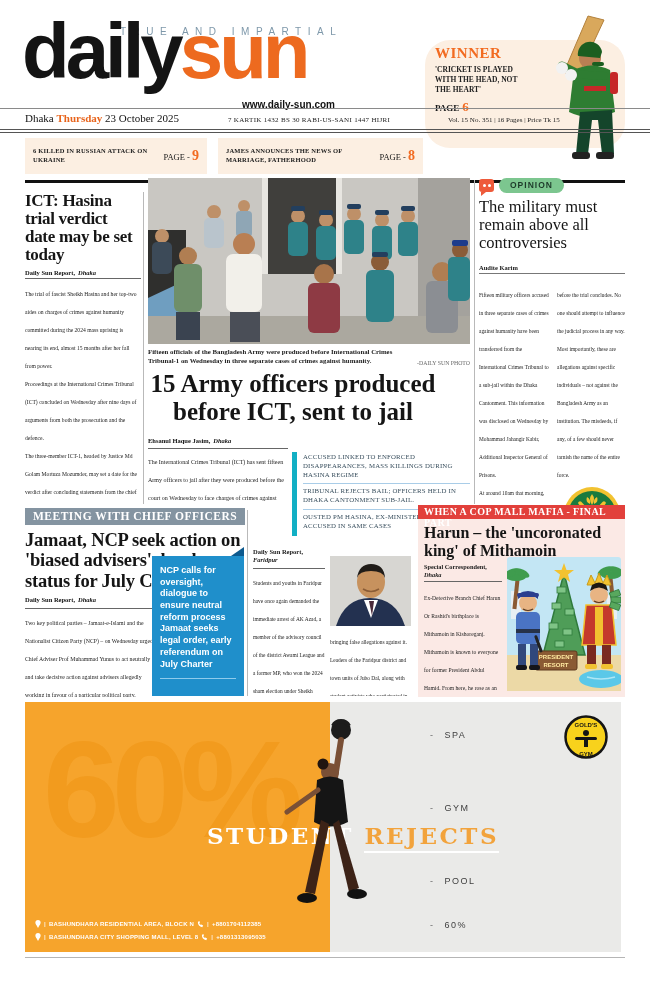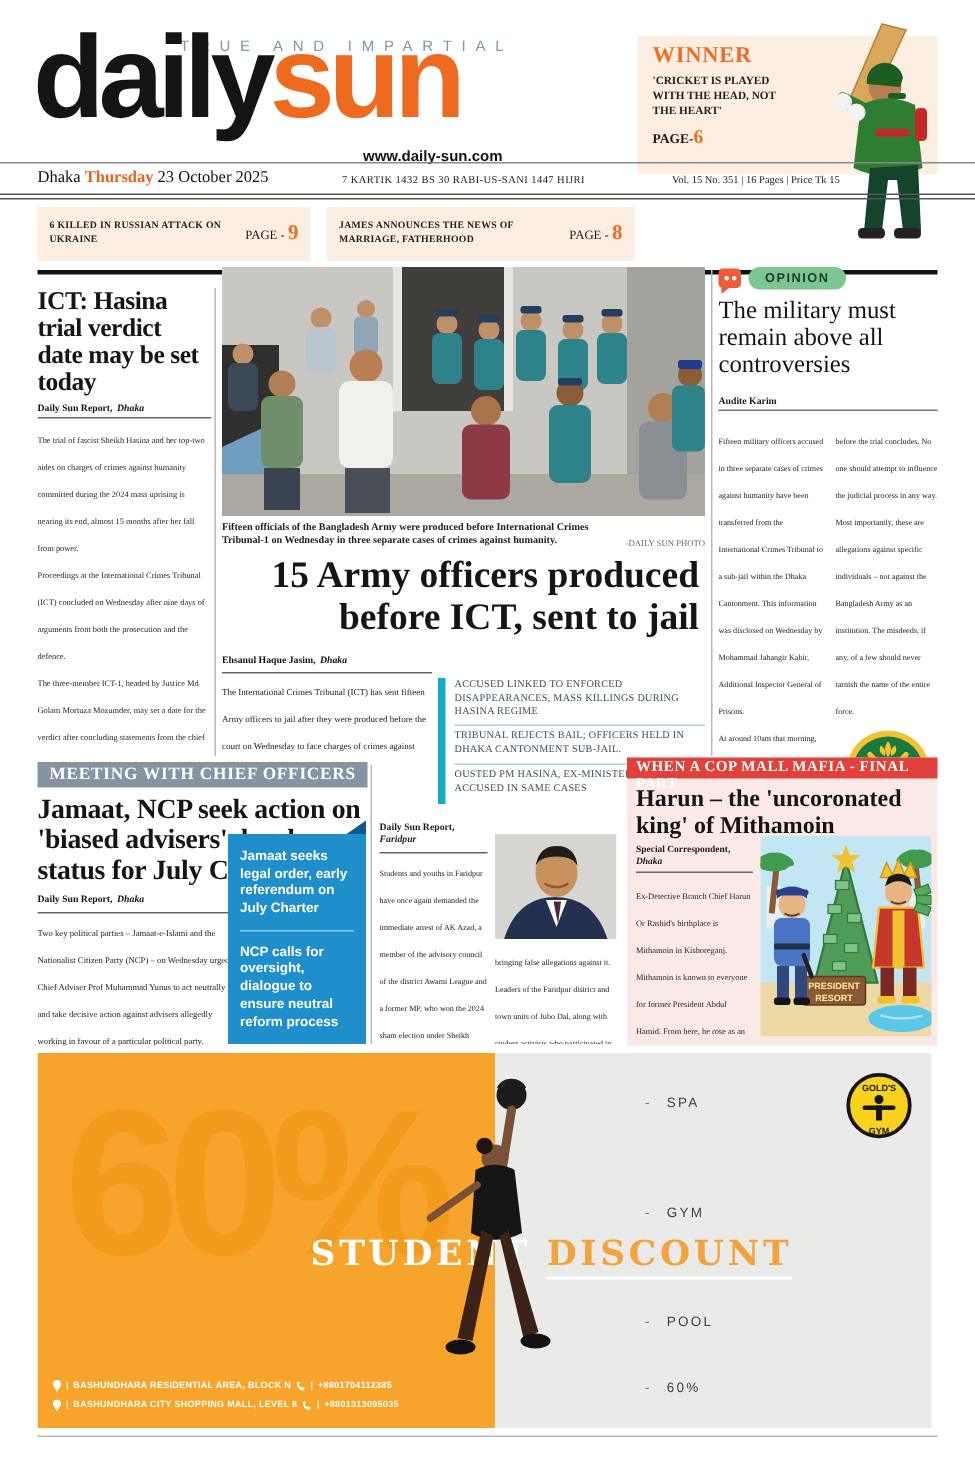--- a/index.html
+++ b/index.html
@@ -7,21 +7,21 @@
         font-family:"Liberation Serif",serif;color:#1a1a1a;overflow:hidden;}
   .abs{position:absolute;}
 
   
   .logo{left:22px;top:12px;font-family:"Liberation Sans",sans-serif;font-weight:900;
         font-size:78px;line-height:1;letter-spacing:-4px;color:#141414;white-space:nowrap;}
   .logo .sun{color:#ED6A1F;}
   .tagline{left:120px;top:26px;font-family:"Liberation Sans",sans-serif;font-size:10px;
         letter-spacing:6.5px;color:#7E98AA;font-weight:normal;white-space:nowrap;}
   .website{left:242px;top:99px;font-family:"Liberation Sans",sans-serif;font-size:10px;font-weight:bold;color:#111;}
-  .winner-box{left:425px;top:24px;width:200px;height:92px;background:#FCEFE2;padding:5px 10px;box-sizing:border-box;}
+  .winner-box{left:425px;top:40px;width:200px;height:108px;background:#FCEFE2;padding:5px 10px;box-sizing:border-box;border-radius:25px;}
   .winner-label{color:#F26B21;font-size:15px;font-weight:bold;letter-spacing:.5px;}
   .winner-quote{width:96px;font-size:7.5px;font-weight:bold;line-height:1.35;color:#222;margin-top:3px;}
   .winner-page{font-size:9px;font-weight:bold;margin-top:4px;}
   .winner-page .num{color:#F26B21;font-size:13px;}
   .mast-rule1{left:0;top:108px;width:650px;border-top:1px solid #8a8a8a;}
   .dl-left{left:25px;top:112px;font-size:11px;color:#111;white-space:nowrap;text-align:center;}
   .dl-left .day{color:#E8641C;font-weight:bold;}
   .dl-mid{left:228px;top:116px;font-size:7px;letter-spacing:.3px;color:#222;white-space:nowrap;}
   .dl-right{left:448px;top:116px;font-size:7px;color:#222;white-space:nowrap;}
   .mast-rule2{left:0;top:129px;width:650px;height:2px;border-top:1px solid #555;border-bottom:1px solid #555;}
@@ -44,21 +44,21 @@
   
   .col-ict{left:25px;top:192px;width:116px;height:313px;overflow:hidden;}
   .h-ict{font-size:17px;font-weight:bold;line-height:1.06;letter-spacing:-.3px;color:#151515;}
   .col-ict .byline-row{margin-top:5px;}
 
   
   .lead-photo{left:148px;top:178px;width:322px;height:166px;}
   .caption-row{left:148px;top:348px;width:322px;display:flex;gap:8px;}
   .caption{font-size:6.8px;font-weight:bold;line-height:1.3;color:#222;flex:1;}
   .credit{font-size:5.8px;color:#666;white-space:nowrap;align-self:flex-end;}
-  .h-army{left:144px;top:370px;width:322px;text-align:right;font-size:25px;font-weight:bold;line-height:1.12;color:#151515;}
+  .h-army{left:132px;top:370px;width:322px;text-align:center;font-size:25px;font-weight:bold;line-height:1.12;color:#151515;}
   .army-byline{left:148px;top:437px;width:140px;}
   .army-rule{left:148px;top:446px;width:140px;}
   .army-body{left:148px;top:450px;width:140px;height:56px;overflow:hidden;}
   .tealbar{left:292px;top:452px;width:5px;height:84px;background:#12AFC4;}
   .bullets{left:303px;top:450px;width:167px;}
   .bullet{font-size:6.8px;line-height:1.3;color:#394f5e;letter-spacing:.2px;padding:3px 0 4px;border-bottom:1px solid #a9cde8;}
   .bullet:last-child{border-bottom:none;}
 
   
   .op-badge{left:479px;top:178px;display:flex;align-items:center;gap:5px;}
@@ -323,22 +323,22 @@
       <span class="place">Dhaka</span>
     </div>
   <div class="abs rule jam-rule"></div>
   <div class="abs jam-body">
     <span class="body-text">Two key political parties – Jamaat-e-Islami and the Nationalist Citizen Party (NCP) – on Wednesday urged Chief Adviser Prof Muhammad Yunus to act neutrally and take decisive action against advisers allegedly working in favour of a particular political party.
 In separate meetings with the chief adviser at his Jamuna residence on Tuesday, both parties pressed for the July Charter to be given legal and constitutional</span>
     
   </div>
   <div class="abs bluebox">
     <div class="notch"></div>
+    <div class="bb-item">NCP calls for oversight, dialogue to ensure neutral reform process</div>
     <div class="bb-item first">Jamaat seeks legal order, early referendum on July Charter</div>
-    <div class="bb-item">NCP calls for oversight, dialogue to ensure neutral reform process</div>
   </div>
 
   <div class="vrule" style="left:247px;top:510px;height:186px;"></div>
 
   <div class="abs azad-byline">
     <div>Daily Sun Report,</div>
     <div class="place">Faridpur</div>
   </div>
   <div class="abs rule azad-rule"></div>
   <div class="abs azad-left">
@@ -432,21 +432,21 @@
         <rect x="95" y="88" width="9" height="20" fill="#7a2a20"></rect>
       <rect x="78" y="107" width="12" height="5" rx="2" fill="#F2C230"></rect>
         <rect x="94" y="107" width="12" height="5" rx="2" fill="#F2C230"></rect>
     </svg>
   </div>
 
   <div class="abs ad">
     <div class="ad-left"></div>
     <div class="ad-right"></div>
     <div class="ad-watermark">60%</div>
-    <div class="ad-title"><span class="t1">STUDENT</span> <span class="t2">DISCOUNT</span></div>
+    <div class="ad-title"><span class="t1">STUDENT</span> <span class="t2">REJECTS</span></div>
 
     <svg class="ad-model" viewBox="0 0 124 226">
       <circle cx="64" cy="14" r="10" fill="#1C1C1C"></circle>
       <path d="M56,10 a9,9 0 0 1 16,0" stroke="#1C1C1C" stroke-width="4" fill="none"></path>
       <path d="M64,24 L58,62" stroke="#7A5036" stroke-width="6" stroke-linecap="round"></path>
       <circle cx="53" cy="56" r="9" fill="#7A5036"></circle>
       <circle cx="46" cy="48" r="5.5" fill="#201510"></circle>
       <path d="M40,64 q13,-7 26,0 l5,42 q-18,9 -34,0 z" fill="#151515"></path>
       <path d="M41,74 L10,96" stroke="#7A5036" stroke-width="5" stroke-linecap="round"></path>
       <polygon points="44,104 28,176 38,178 52,108" fill="#3D2317"></polygon>

